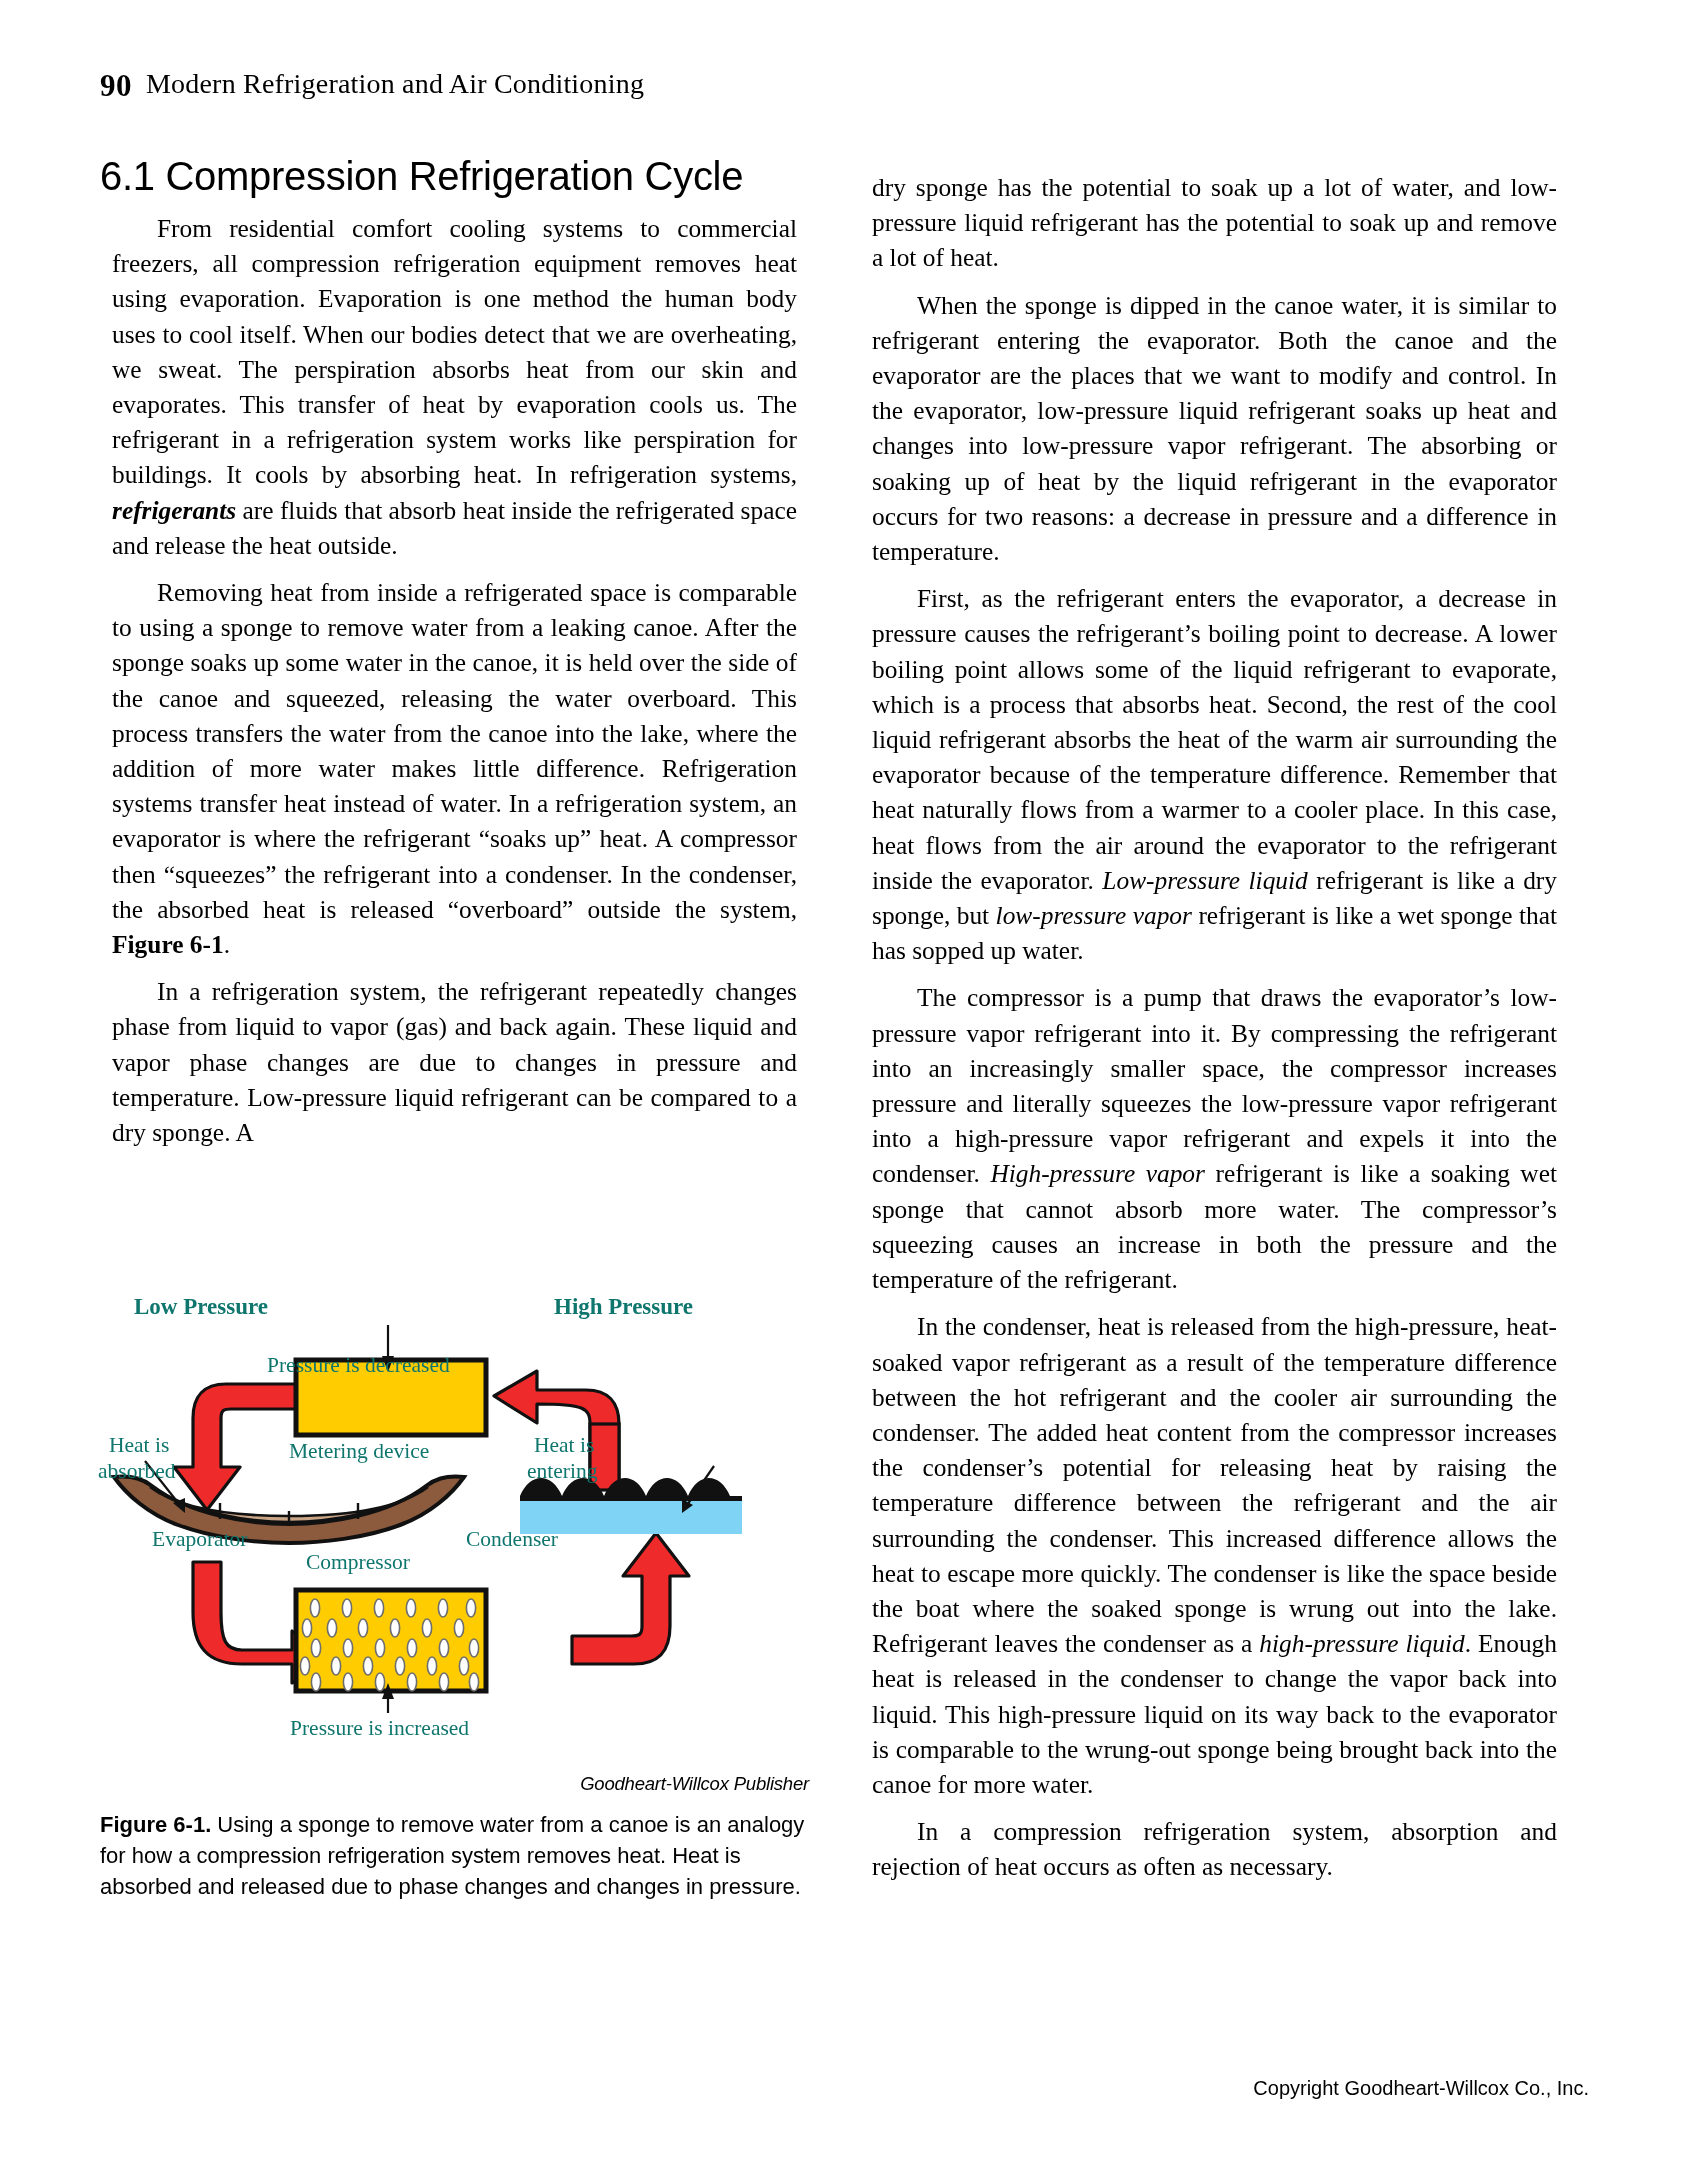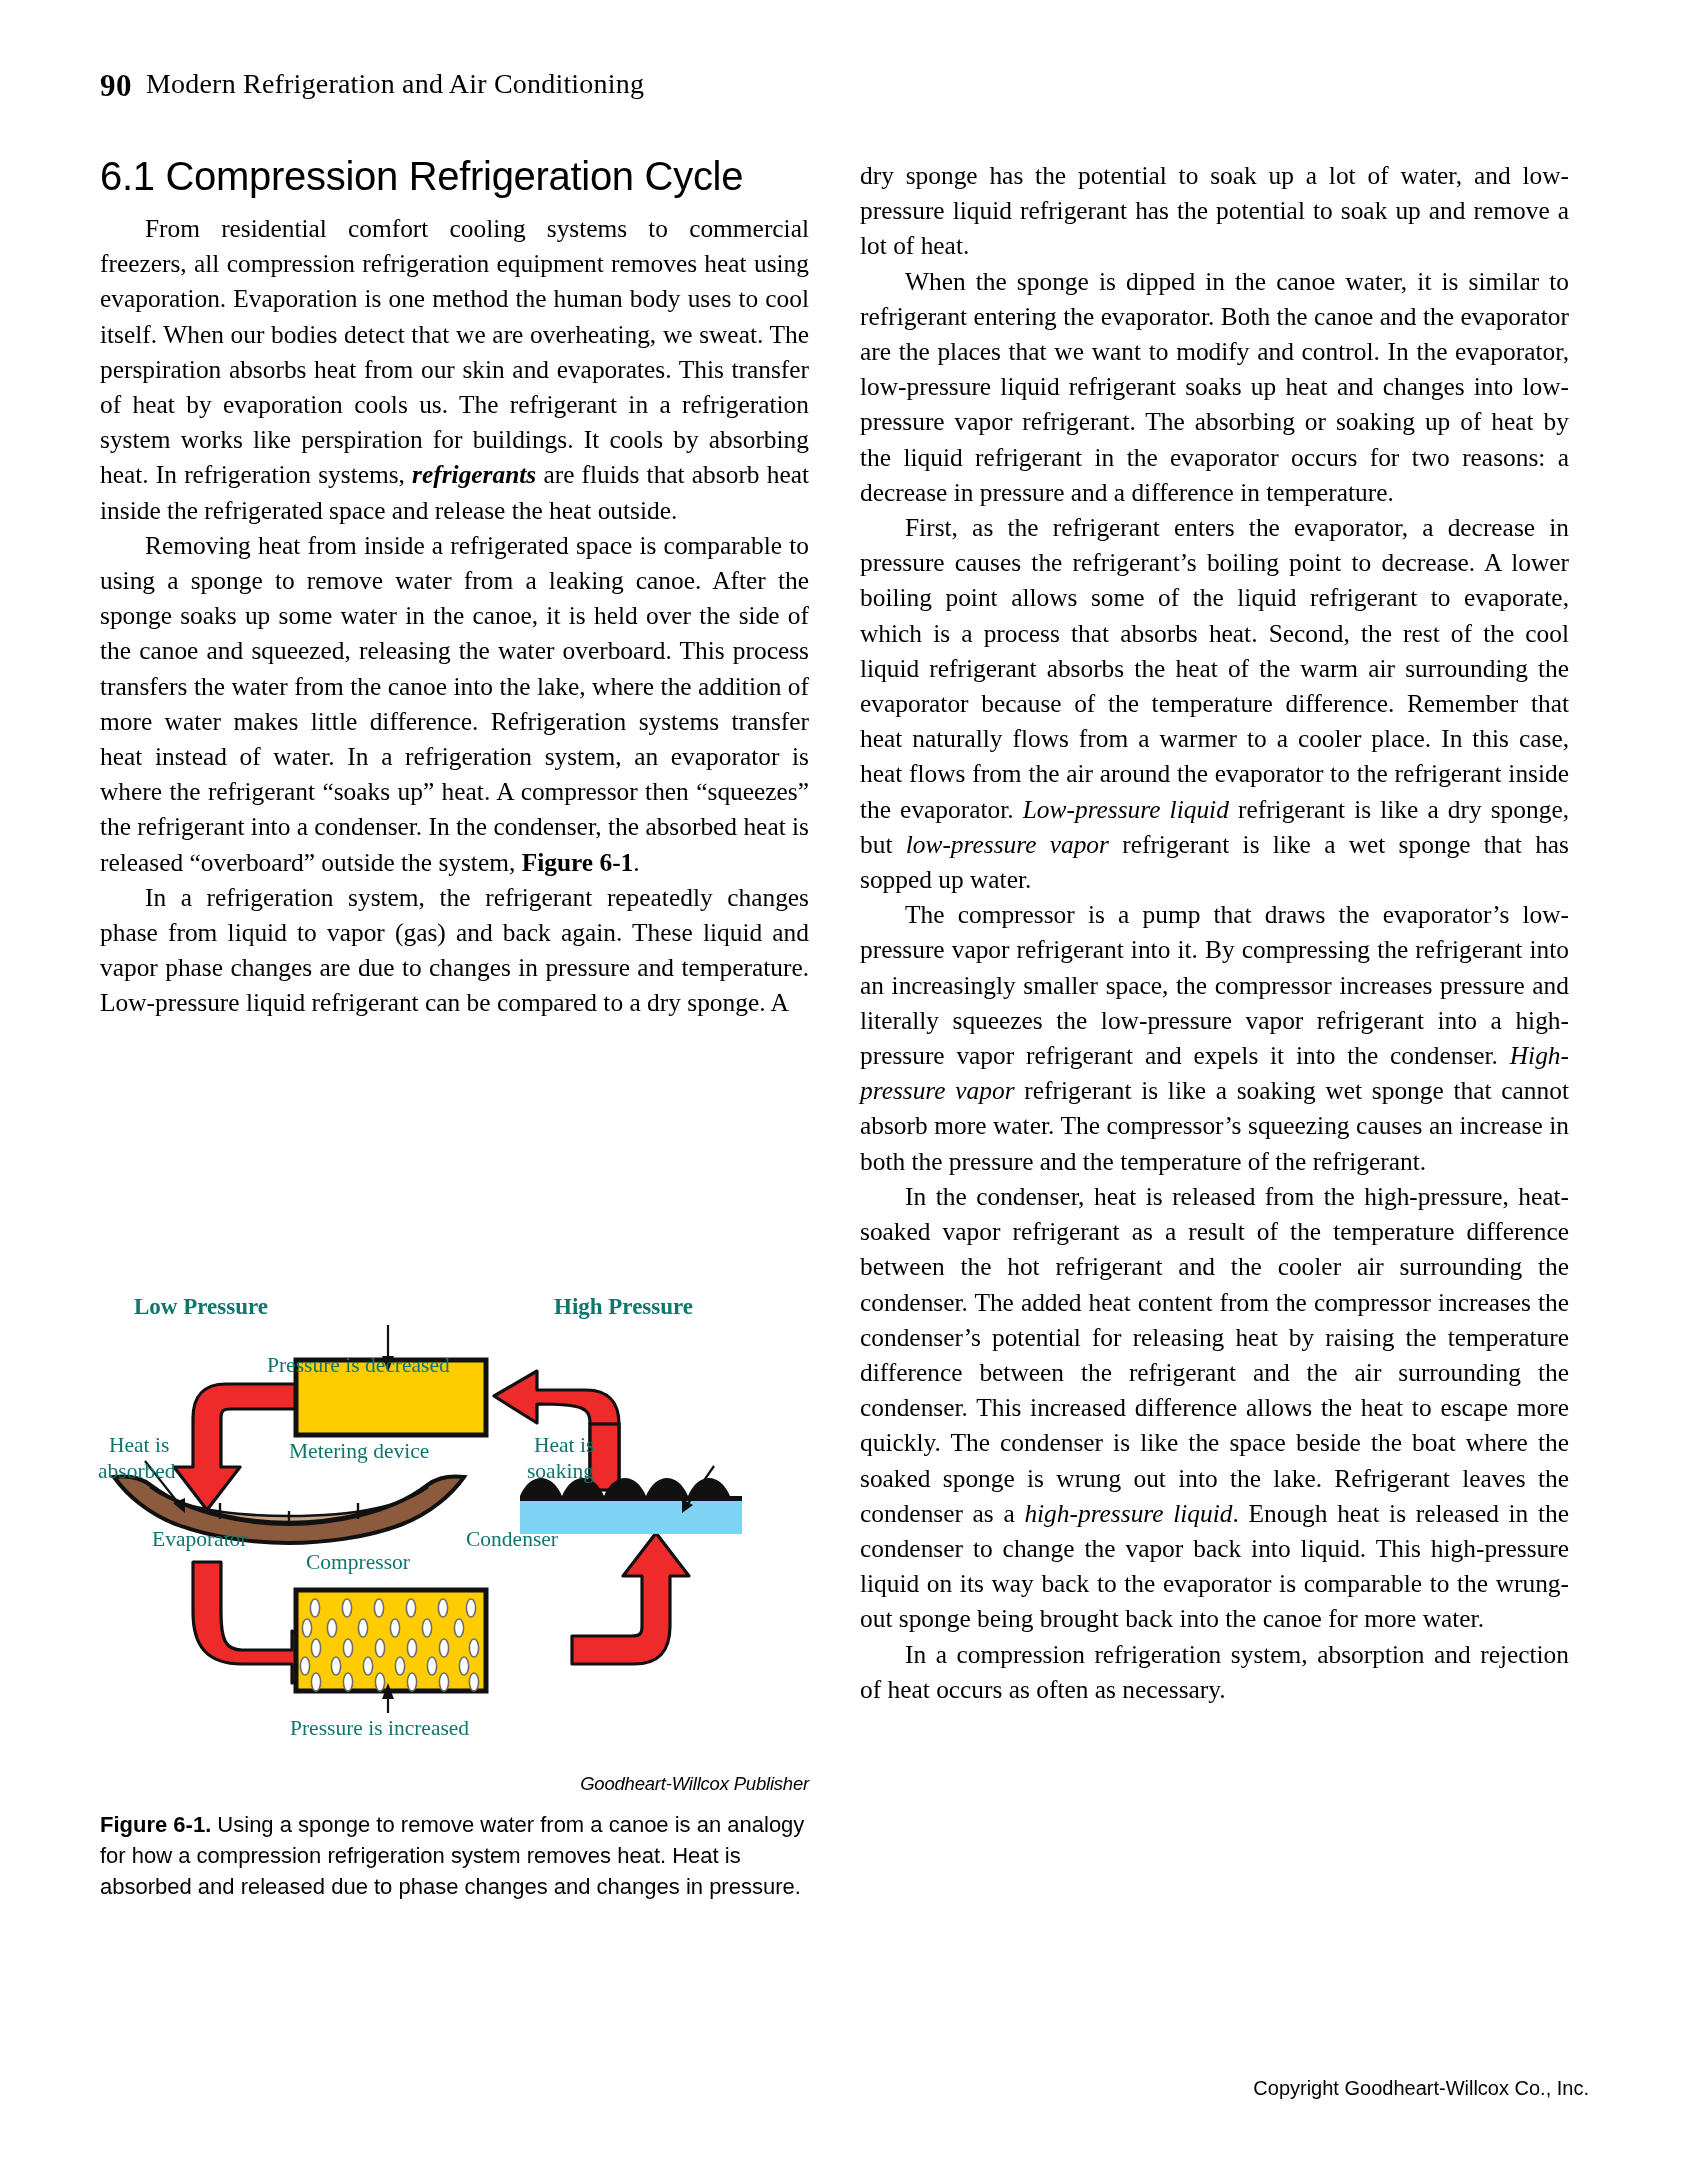--- a/index.html
+++ b/index.html
@@ -61,21 +61,21 @@
     margin: 0 0 14px 0;
     letter-spacing: -0.3px;
   }
 
   p.body {
     font-family: "Liberation Serif", "DejaVu Serif", serif;
     font-size: 25.4px;
     line-height: 35.2px;
     text-align: justify;
     text-justify: inter-word;
-    margin: 0;
+    margin: 12px;
     text-indent: 45px;
     hyphens: manual;
   }
   p.body.cont { text-indent: 0; }
   .it { font-style: italic; }
   .bi { font-style: italic; font-weight: bold; }
   .bd { font-weight: bold; }
 
   
   .figure {
@@ -156,21 +156,21 @@
       <div class="lbl bold" style="left:454px; top:22px;">High Pressure</div>
       <div class="lbl" style="left:167px; top:80px;">Pressure is decreased</div>
       <div class="lbl" style="left:190px; top:443px;">Pressure is increased</div>
       <div class="lbl" style="left:189px; top:166px;">Metering device</div>
       <div class="lbl" style="left:206px; top:277px;text-align:center;">Compressor</div>
       <div class="lbl" style="left:52px; top:254px;">Evaporator</div>
       <div class="lbl" style="left:366px; top:254px;">Condenser</div>
       <div class="lbl" style="left:9px; top:160px;">Heat is</div>
       <div class="lbl" style="left:-2px; top:186px;">absorbed</div>
       <div class="lbl" style="left:434px; top:160px;">Heat is</div>
-      <div class="lbl" style="left:427px; top:186px;">soaking</div>
+      <div class="lbl" style="left:427px; top:186px;">entering</div>
 
       <svg width="709" height="497" viewBox="0 0 709 497" aria-hidden="true">
         <defs>
 
           <g id="hole">
             <ellipse cx="0" cy="0" rx="4.6" ry="9" fill="#ffffff" stroke="#6e6e6e" stroke-width="1.6"></ellipse>
           </g>
         </defs>
 
         <g>

